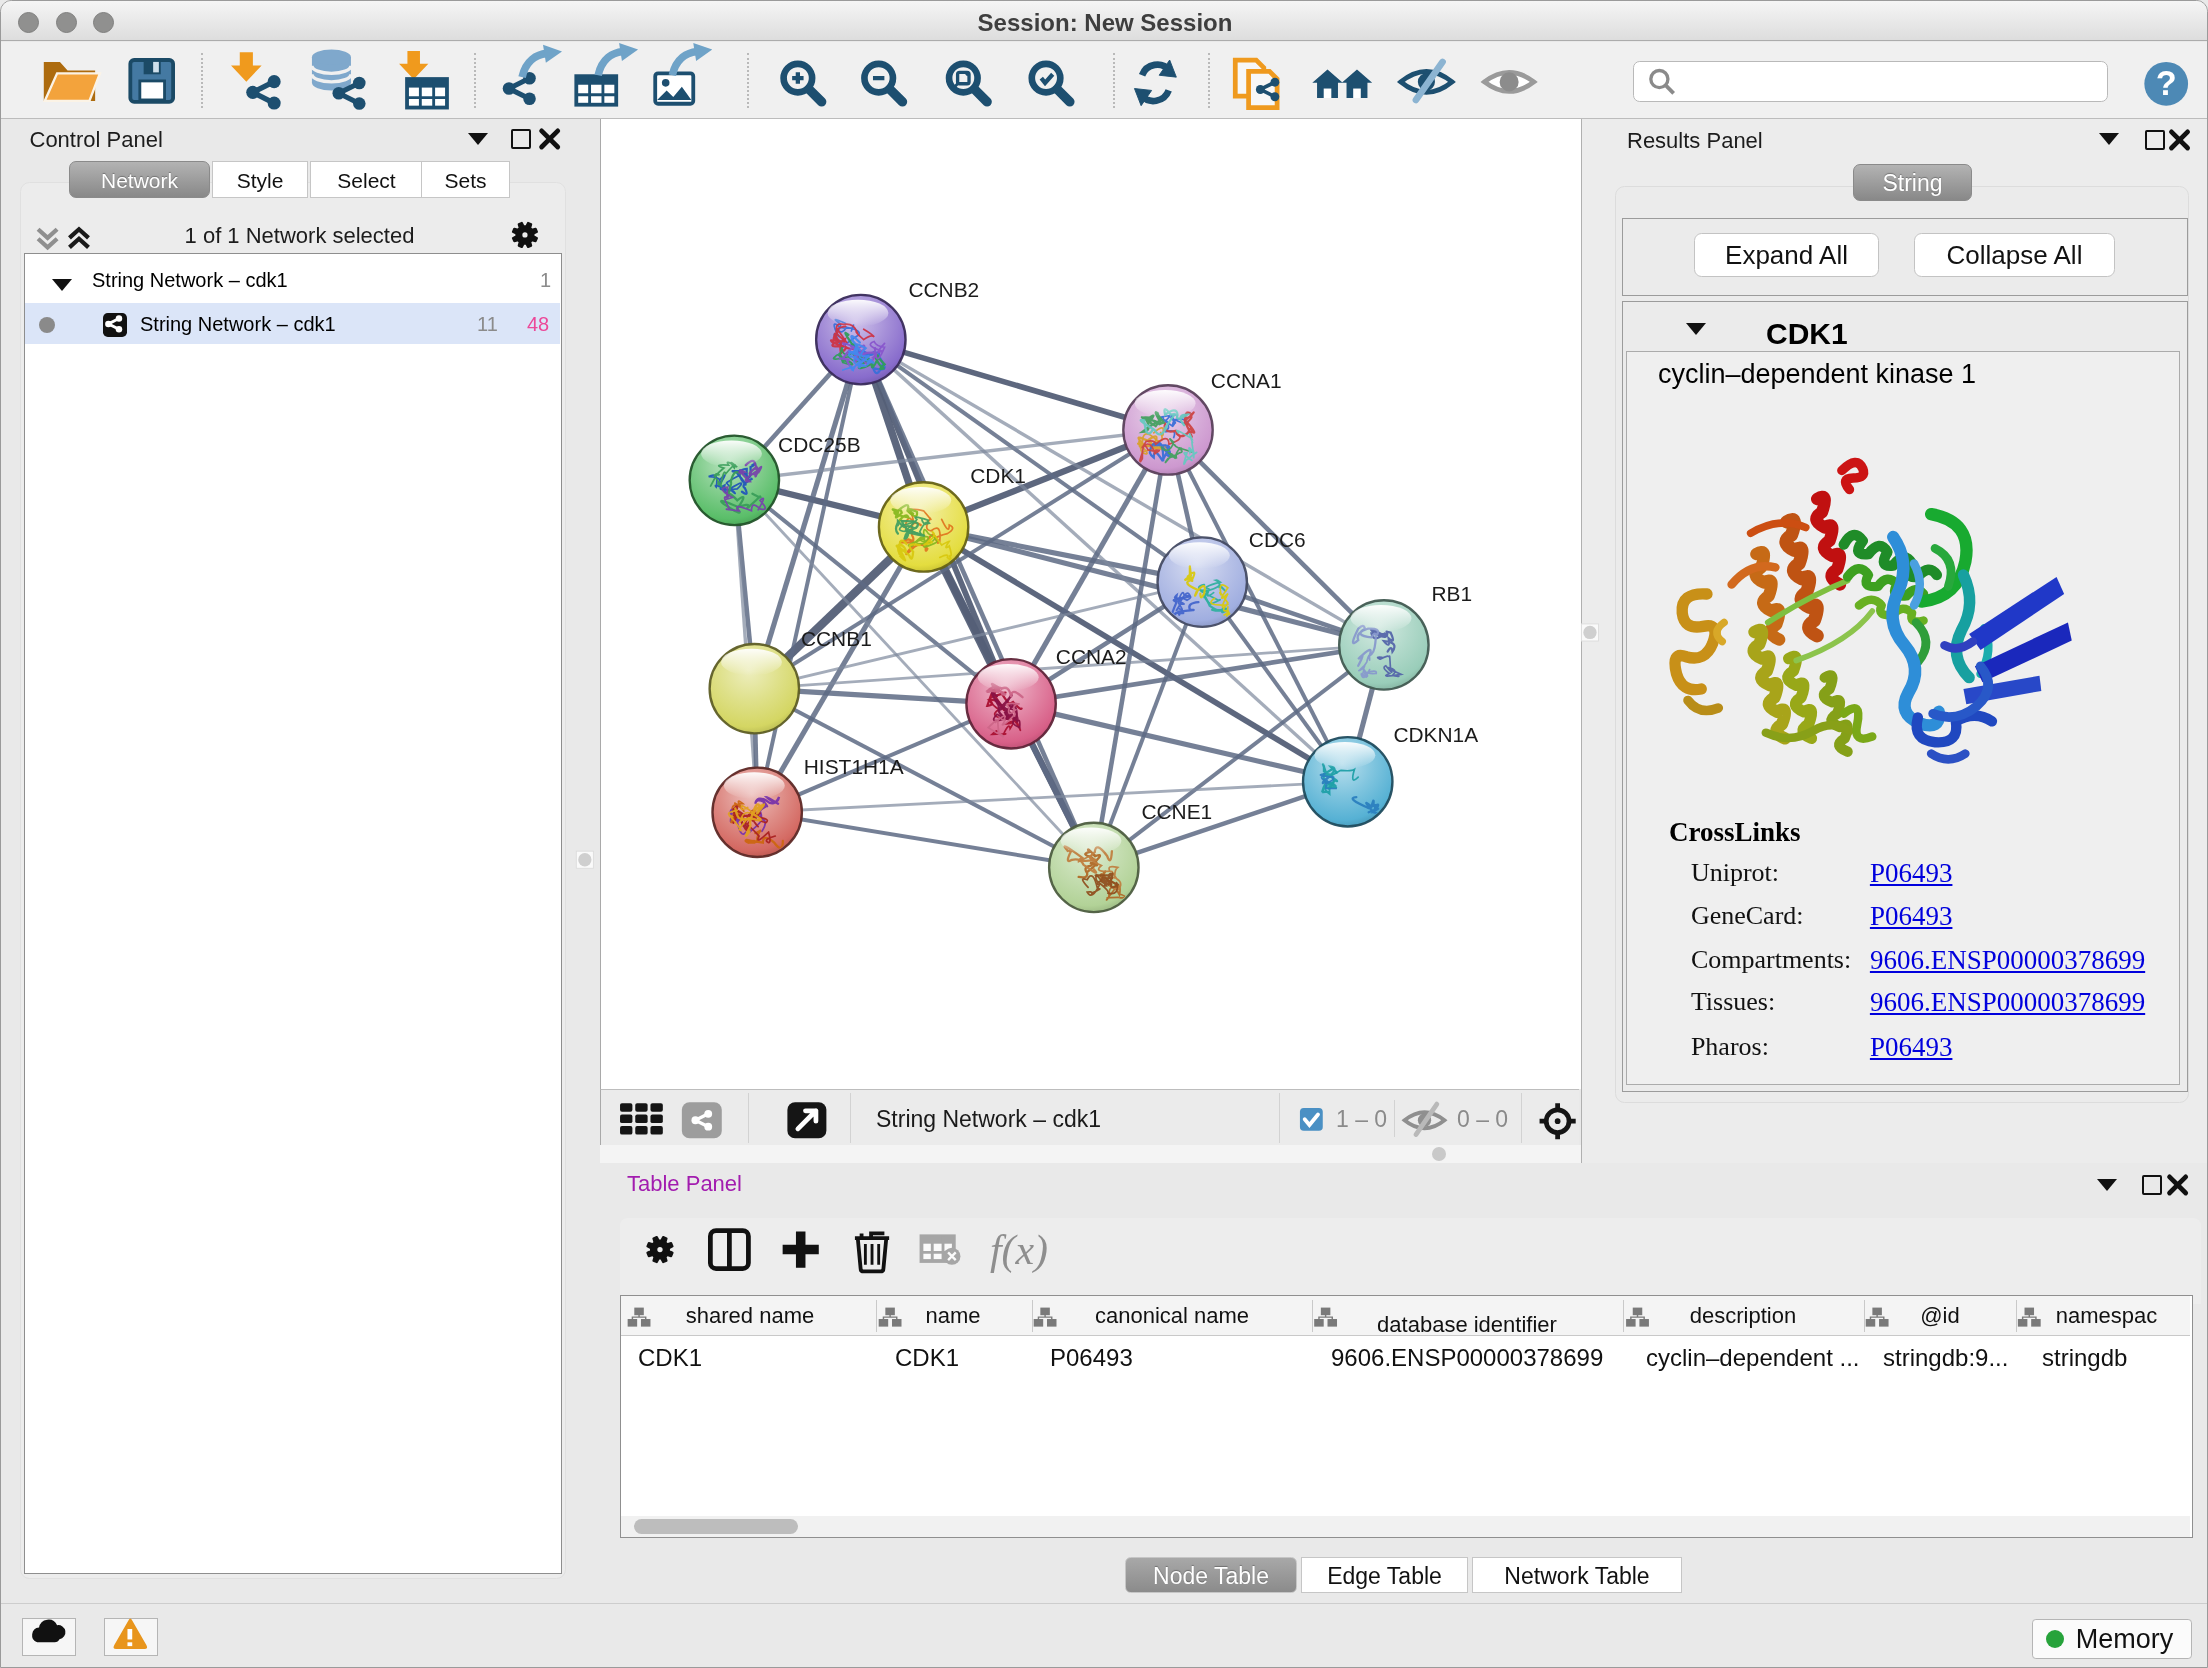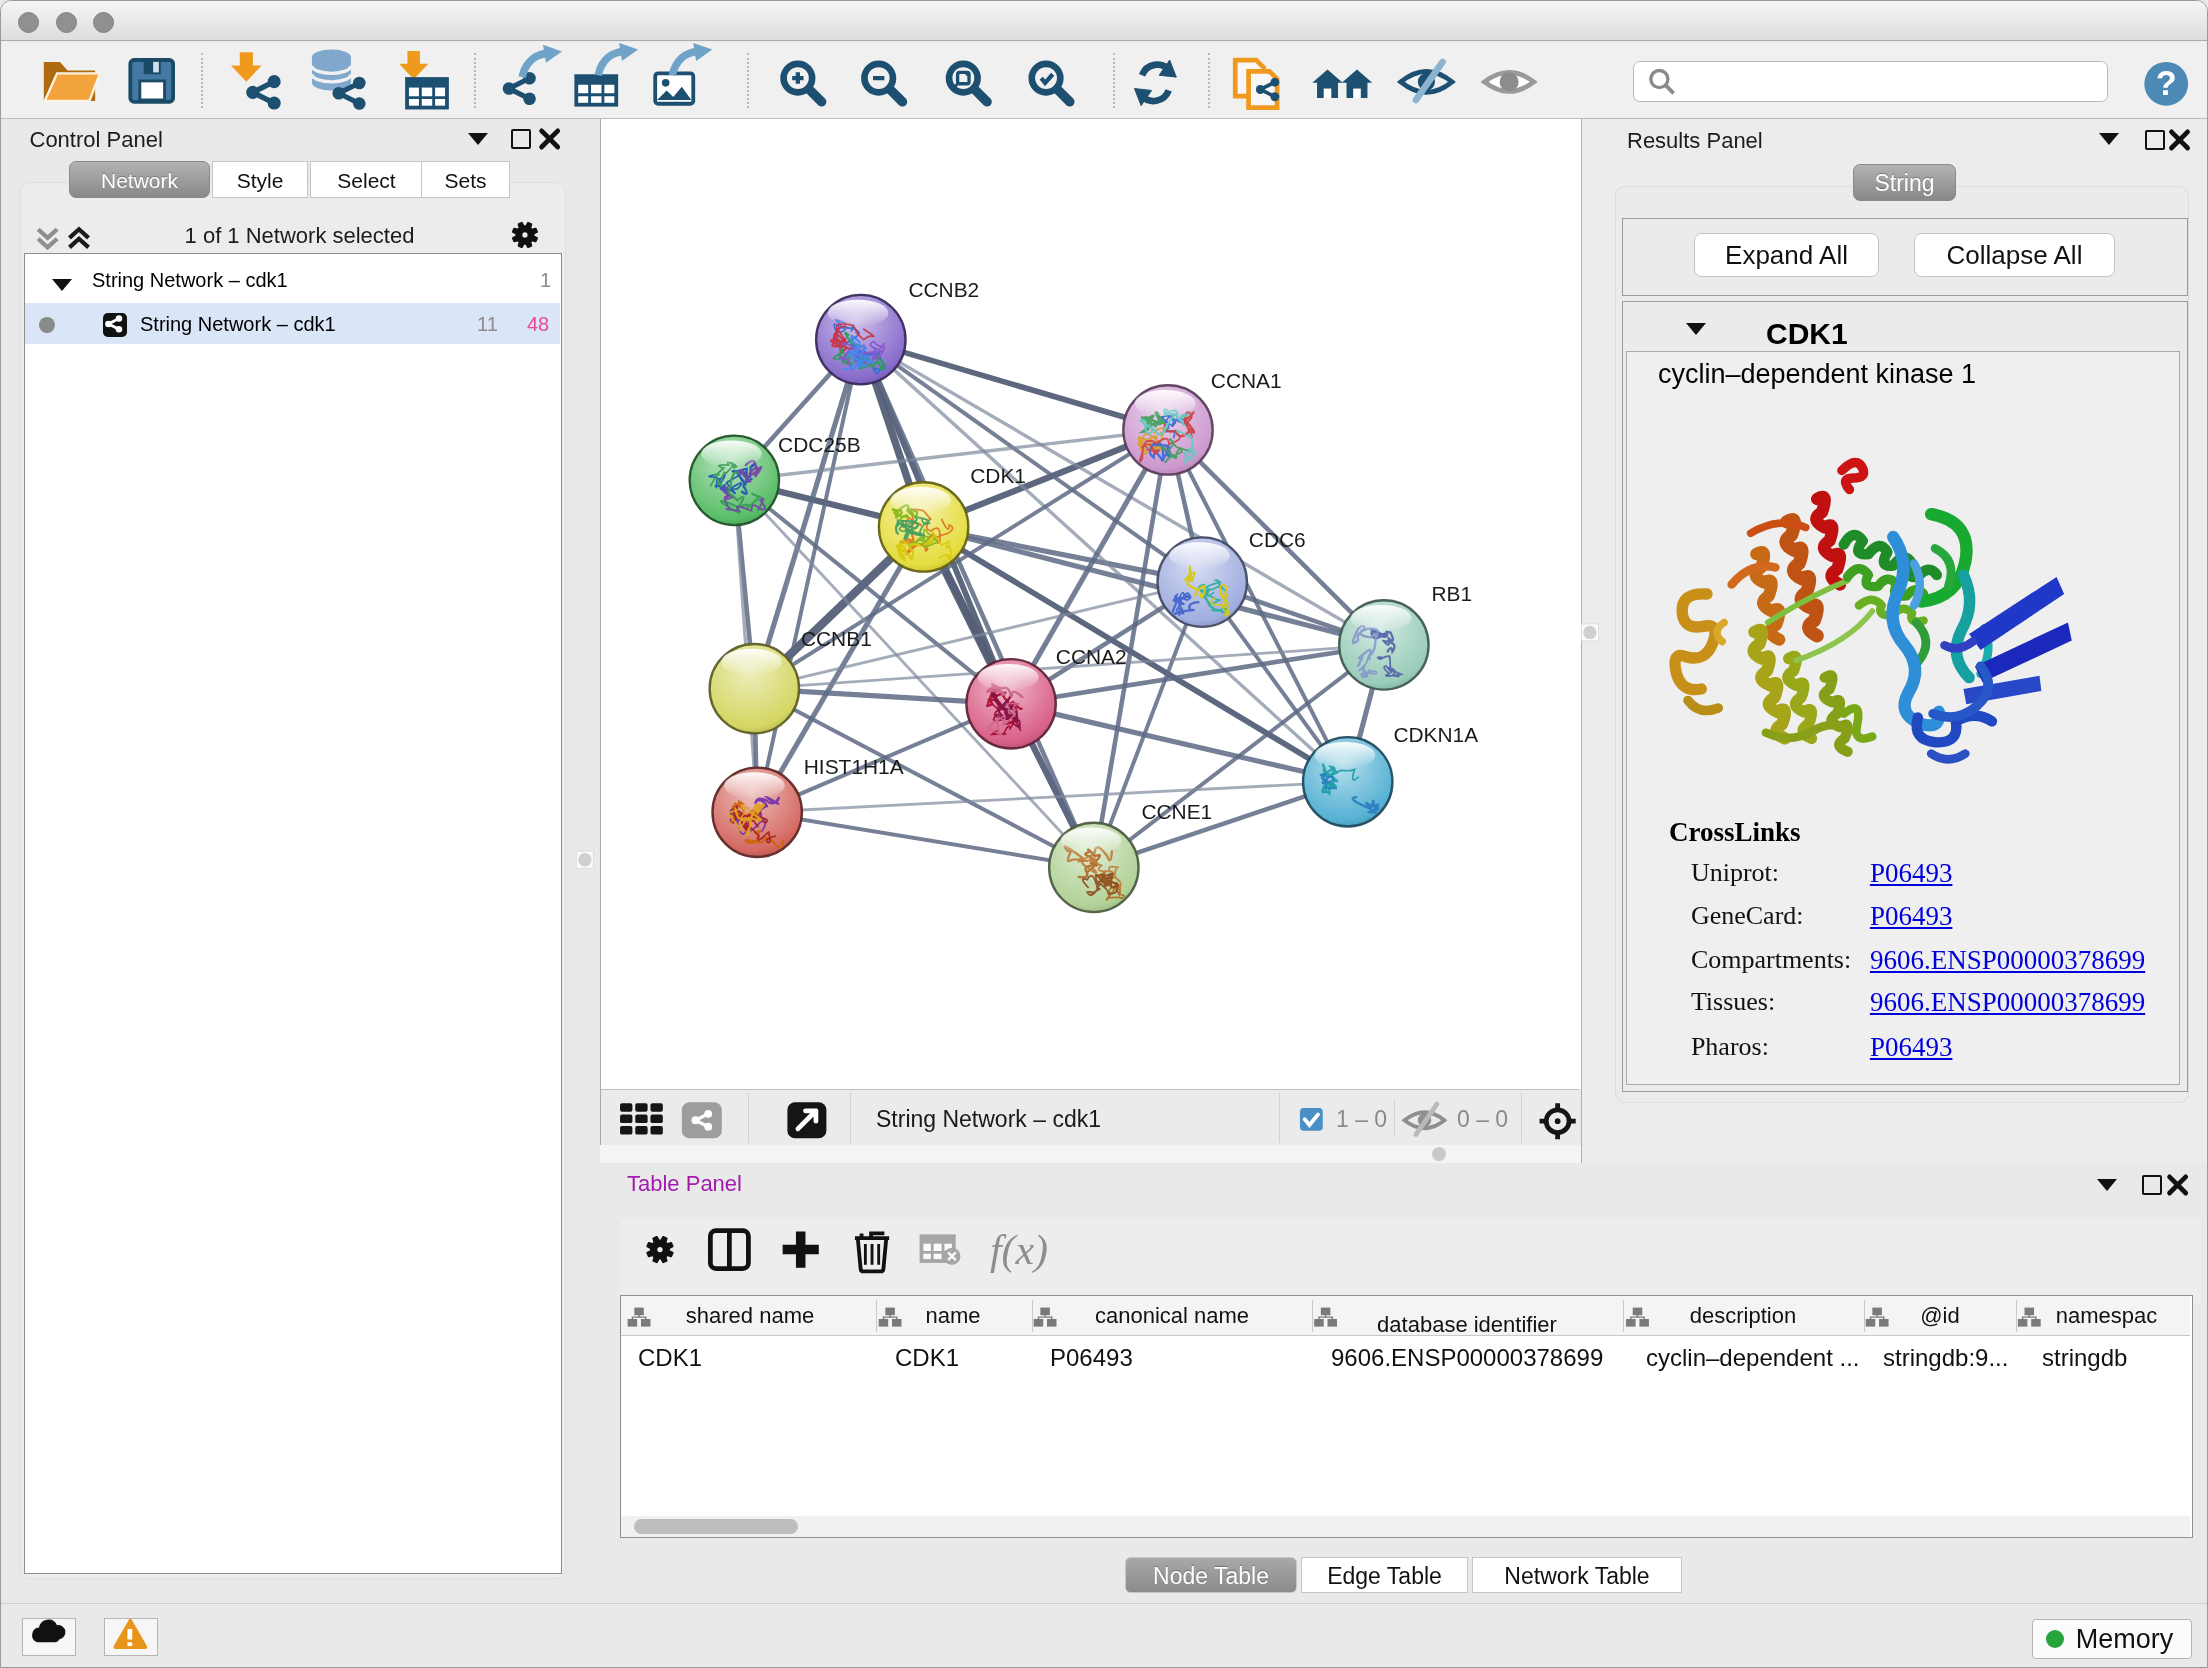--- a/index.html
+++ b/index.html
@@ -95,20 +95,21 @@
   background:#fbfbfb; border:1.9px solid #b5b5b5; border-radius:3.8px; font-size:27px; color:#111;
   display:flex; align-items:center; }
 </style>
 </head>
 <body>
 <div id="win">
   <div id="titlebar">
     <div class="tl" style="left:17px;"></div>
     <div class="tl" style="left:55px;"></div>
     <div class="tl" style="left:92px;"></div>
+    <div id="title">Session: New Session</div>
   </div>
   <div id="toolbar">
     <div class="tsep" style="left:200px;"></div>
     <div class="tsep" style="left:473px;"></div>
     <div class="tsep" style="left:746px;"></div>
     <div class="tsep" style="left:1112px;"></div>
     <div class="tsep" style="left:1207px;"></div>
   </div>
   <div id="search"></div>
 
@@ -426,21 +427,21 @@
   </div>
   <div id="splitbar">
     <div style="position:absolute; left:832px; top:1.9px; width:14.3px; height:14.3px; border-radius:50%; background:#c9c9c9;"></div>
   </div>
 
   <div id="results">
     <div style="position:absolute; left:45px; top:8.6px; font-size:22px; color:#1c1c1c;">Results Panel</div>
     <div class="ptri" style="left:517px; top:14.3px;"></div>
     <div class="psq" style="left:563px; top:10.5px;"></div>
     <div id="rp-outer"></div>
-    <div class="tab sel" style="left:271px; top:45px; width:103px; font-size:23px;">String</div>
+    <div class="tab sel" style="left:271px; top:45px; width:119px; font-size:23px;">String</div>
     <div id="rp-box1">
       <div class="rbtn" style="left:71px; width:185px;">Expand All</div>
       <div class="rbtn" style="left:291px; width:201px;">Collapse All</div>
     </div>
     <div id="rp-box2">
       <div class="ptri" style="left:63px; top:21px;"></div>
       <div style="position:absolute; left:143px; top:15px; font-size:30px; font-weight:bold;">CDK1</div>
       <div id="rp-inner">
         <svg width="428" height="342" viewBox="0 0 450 360" style="position:absolute;left:17px;top:90px;">
             <path d="M208,30 q16,-16 22,-2 q4,10 -10,10 q-14,0 -4,12" fill="none" stroke="#cc1414" stroke-width="10" stroke-linecap="round" stroke-linejoin="round" opacity="1.0"></path>

